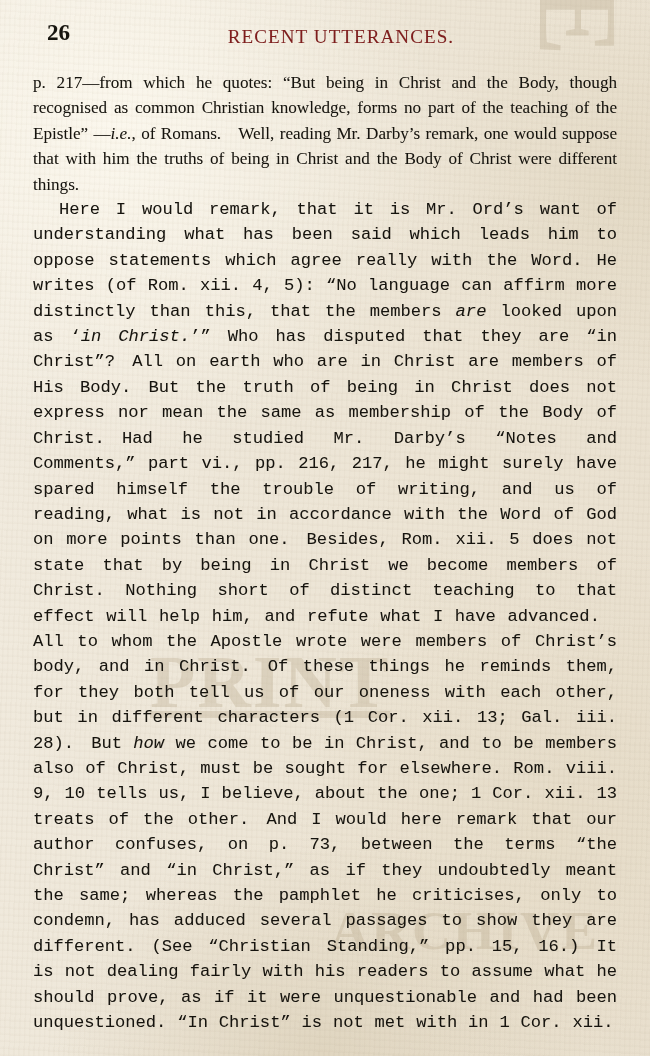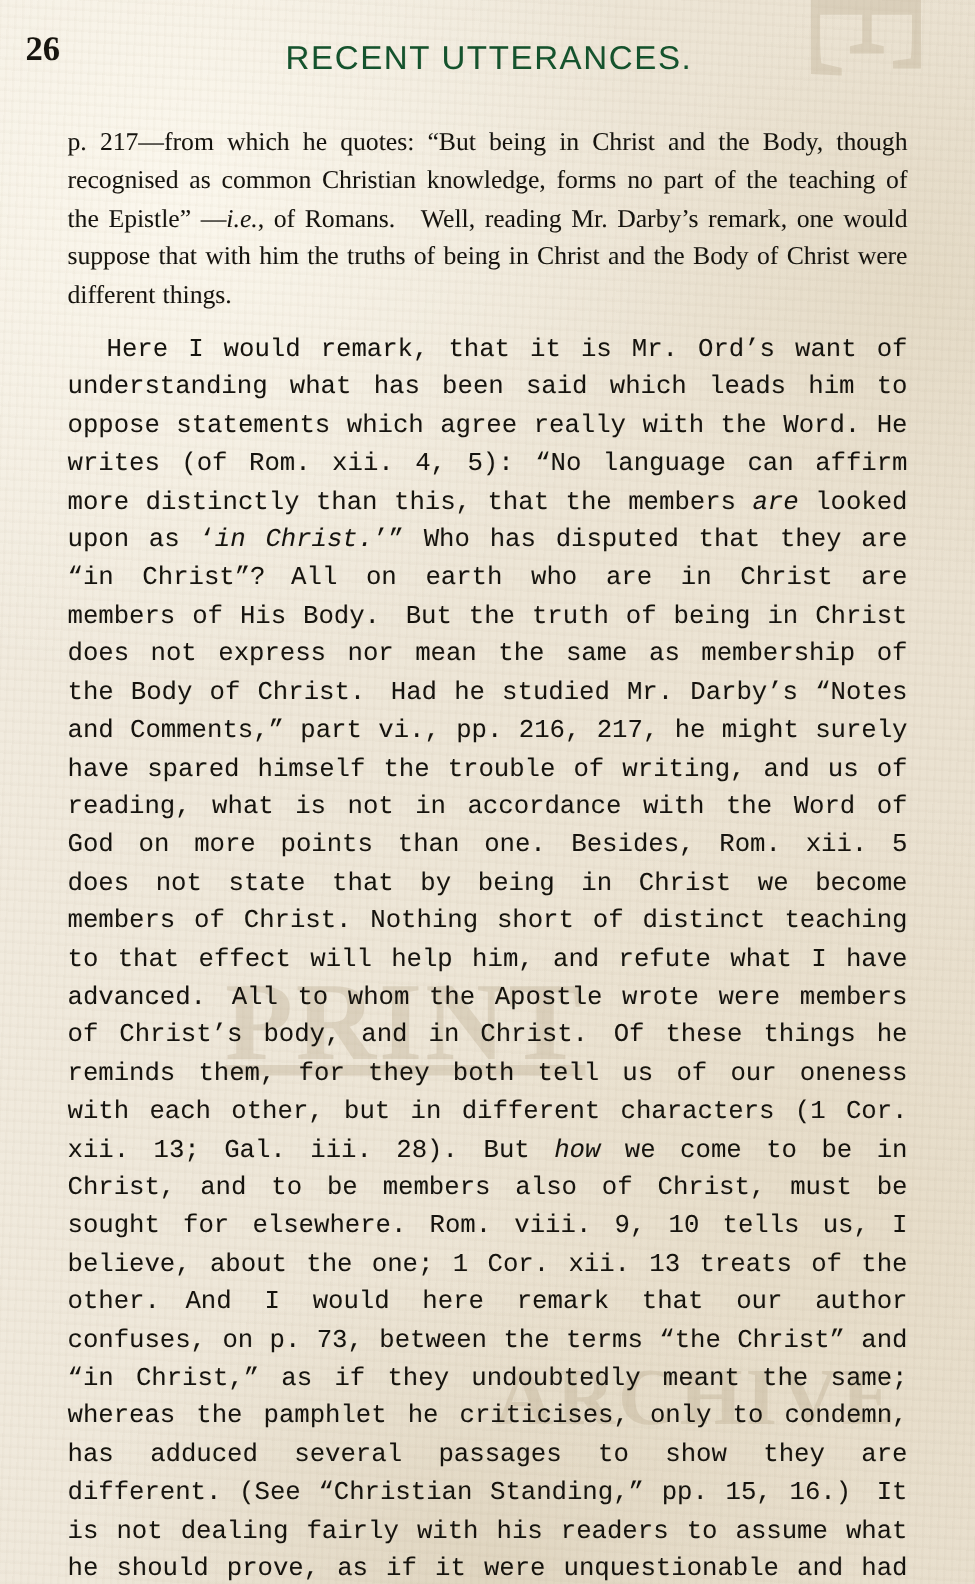--- a/index.html
+++ b/index.html
@@ -69,62 +69,62 @@
 
   .content {
     position: absolute;
     inset: 0;
     padding: 0;
   }
 
   header.page-head {
     position: absolute;
     top: 20px;
-    left: 12px;
+    left: 42px;
     right: 30px;
     height: 34px;
   }
   .folio {
     position: absolute;
     left: 5px;
     top: 0px;
     font-size: 23px;
     font-weight: 700;
     color: #17150f;
     font-family: "Liberation Serif", serif;
   }
   .running-head {
     position: absolute;
     left: 0;
     right: 0;
     top: 6px;
     text-align: center;
-    font-size: 22px;
+    font-size: 19px;
     letter-spacing: 1.1px;
-    color: #14532d;
+    color: #7f1d1d;
     font-variant: small-caps;
     text-transform: uppercase;
-    font-family: Liberation Sans, sans-serif;
+    font-family: Liberation Serif, serif;
     padding-left: 20px;
   }
 
   .body-text {
     position: absolute;
     top: 70px;
     left: 33px;
     width: 584px;
     font-size: 17.1px;
     line-height: 25.4px;
     color: #15130e;
     text-align: justify;
     text-justify: inter-word;
     word-spacing: 0.6px;
   }
   .body-text p {
-    margin: 12px;
+    margin: 0;
     text-indent: 0;
   }
   .body-text p.indent {
     text-indent: 26px;
     font-family: Liberation Mono, monospace;
   }
   .body-text i { font-style: italic; }
 
   
   .body-text, .folio, .running-head {

